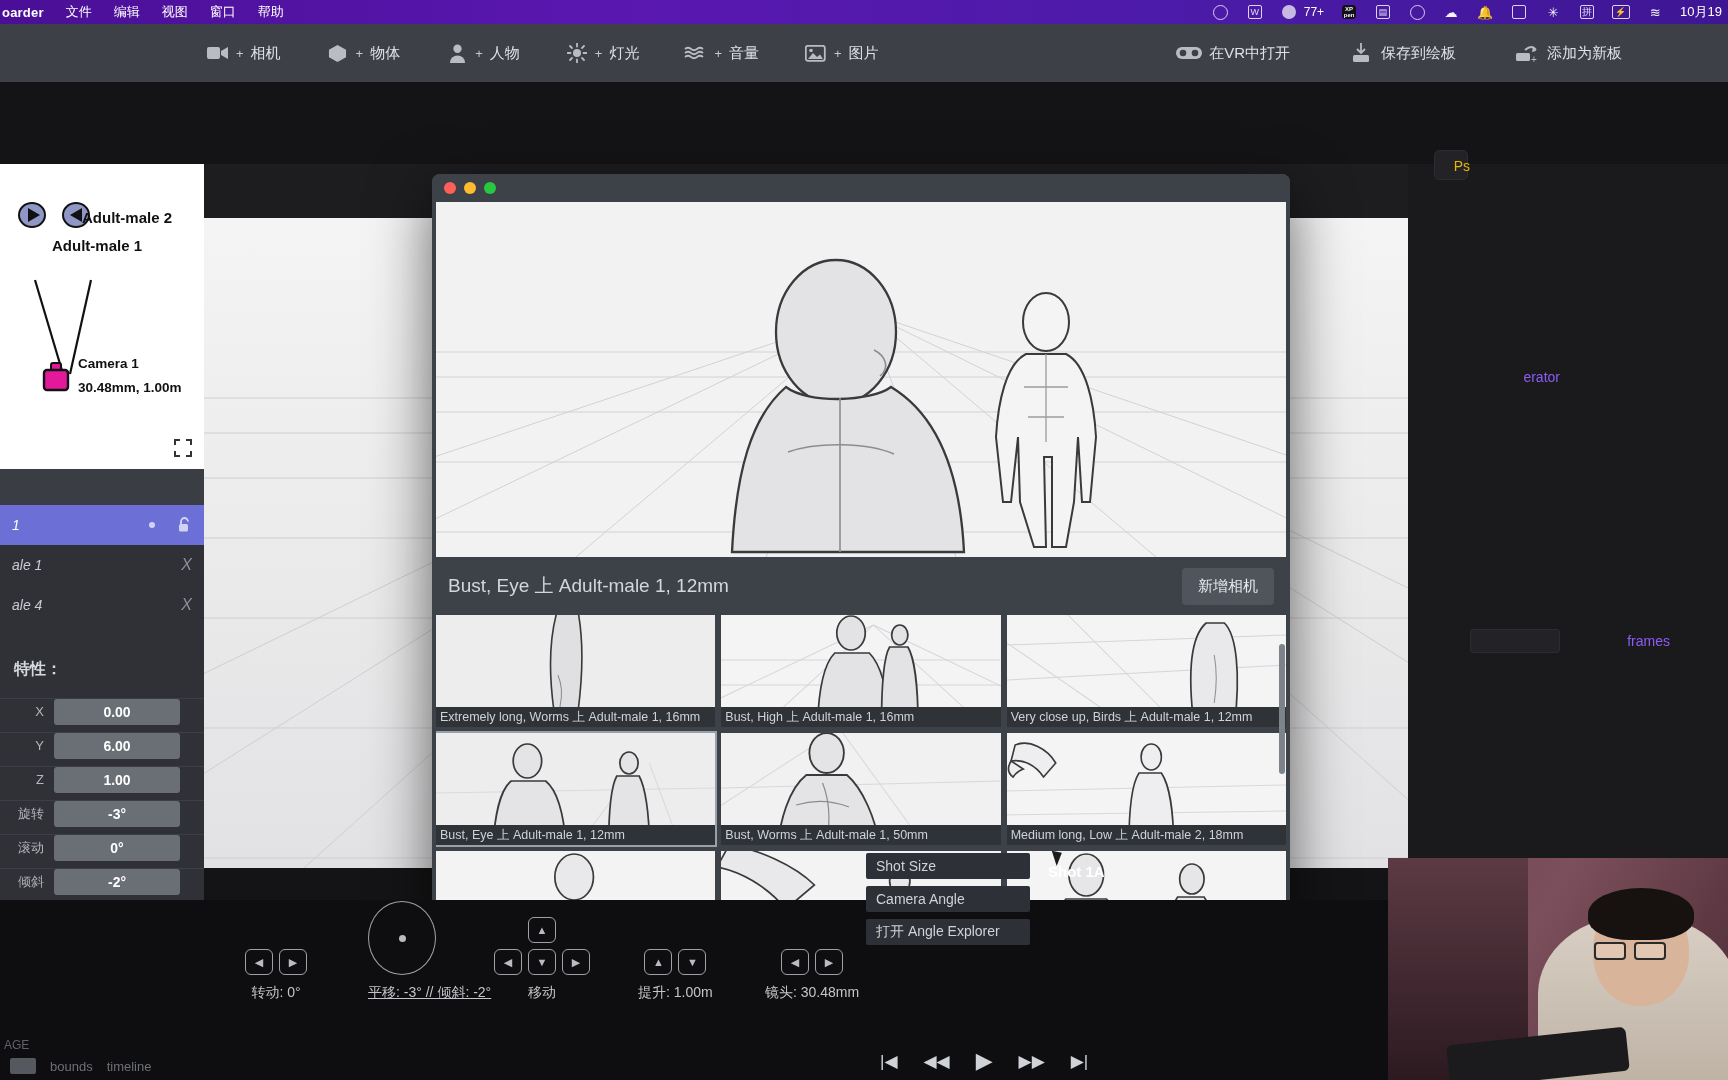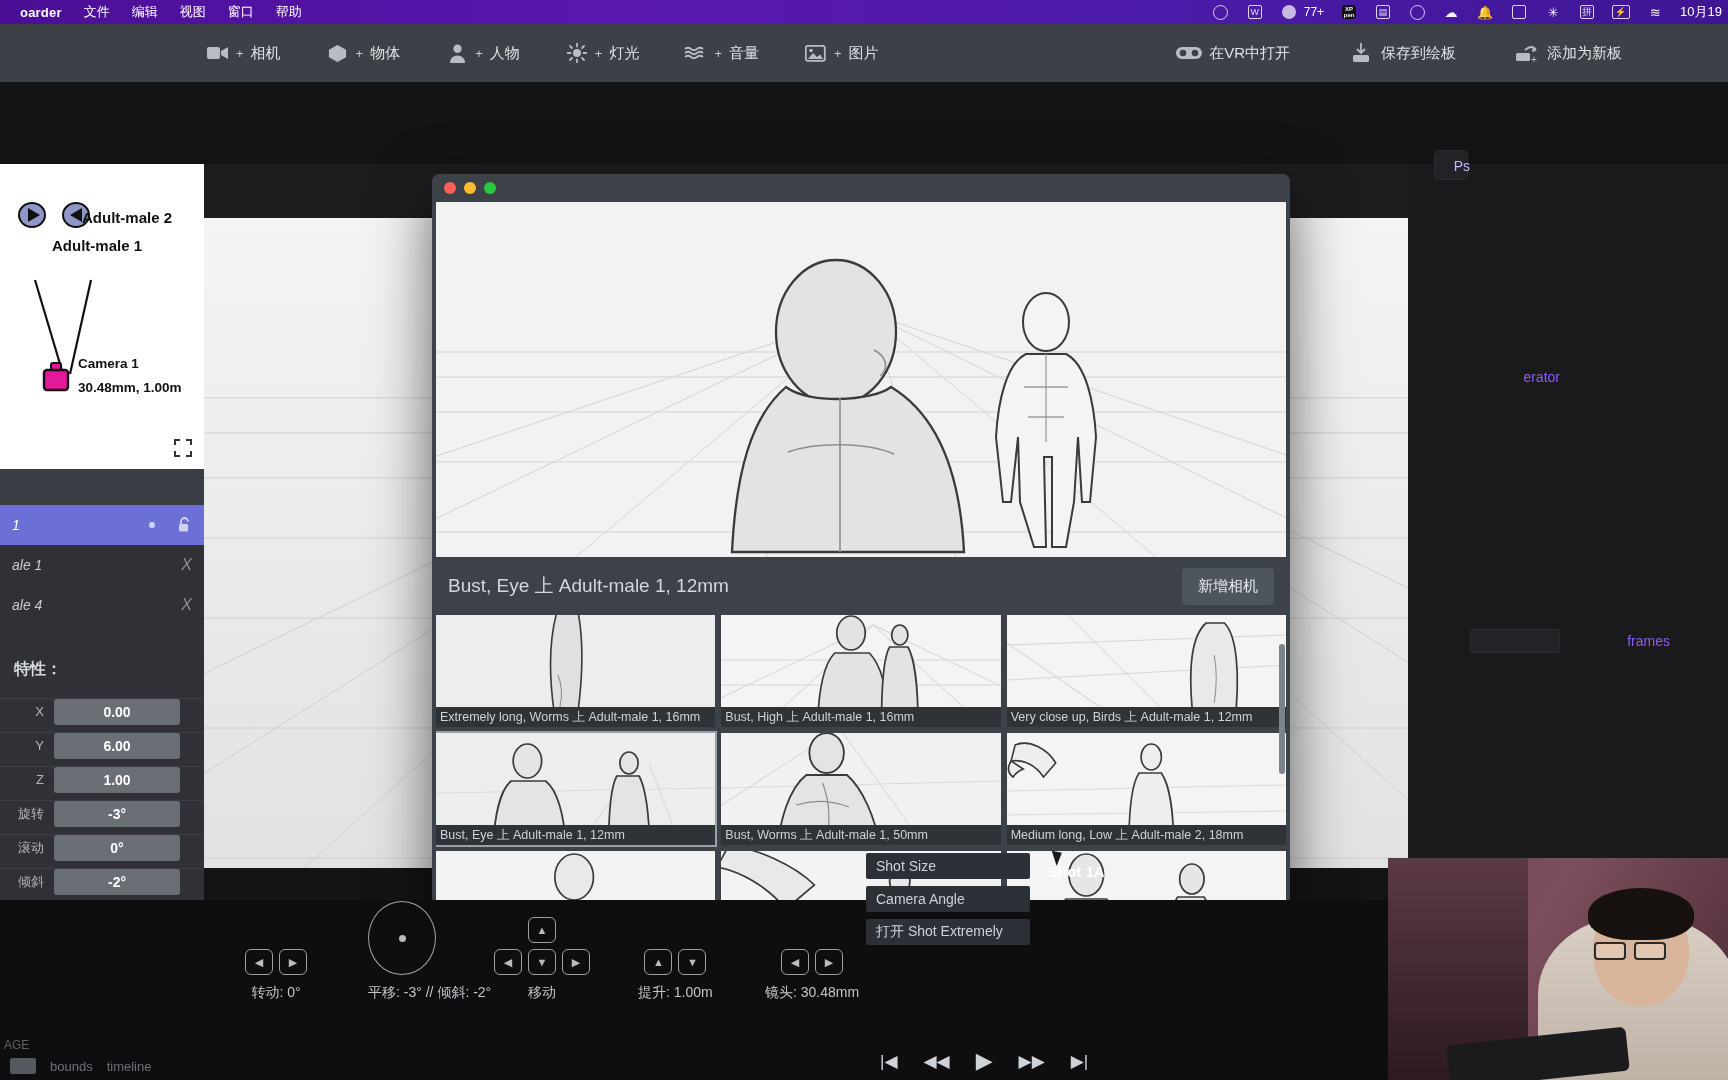--- a/index.html
+++ b/index.html
@@ -9,21 +9,21 @@
     background:#0b0b0d;
   }
   #root { position:relative; width:1728px; height:1080px; }
 
   
   .menubar {
     position:absolute; left:0; top:0; width:1728px; height:24px;
     background:linear-gradient(90deg,#4a0f96 0%,#5a17b0 35%,#4b1ba8 70%,#3e1694 100%);
     display:flex; align-items:center; color:#fff; font-size:13px;
   }
-  .mb-left { display:flex; align-items:center; gap:22px; padding-left:20px; }
+  .mb-left { display:flex; align-items:center; gap:22px; padding-left:2px; }
   .mb-app { font-weight:bold; font-size:13px; letter-spacing:.2px; }
   .mb-item { font-size:13px; }
   .mb-right { margin-left:auto; display:flex; align-items:center; gap:16px; padding-right:6px; }
   .mb-icon { display:inline-flex; align-items:center; justify-content:center;
              width:18px; height:16px; opacity:.95; }
   .mb-badge { font-size:12px; margin-left:-10px; }
   .mb-date { font-size:13px; white-space:nowrap; }
   .ic-sq { width:14px; height:14px; border:1.5px solid #e6e0f5; border-radius:2px;
            display:flex; align-items:center; justify-content:center;
            font-size:9px; color:#e6e0f5; }
@@ -442,21 +442,21 @@
         <span class="pval">-2°</span>
       </div>
       <div class="prow sep">
         <span class="plabel">F.O.V.</span>
         <span class="pval">27.5°</span>
       </div>
     </div>
 
     <div class="rightdim">
       <span class="rd-field" style="right:260px; top:-14px; width:34px; height:30px; border-radius:5px;"></span>
-      <span class="rd-text" style="right:258px; top:-6px; color:#c4b5fd; font-size:14px;">Ps</span>
+      <span class="rd-text" style="right:258px; top:-6px; color:#eab308; font-size:14px;">Ps</span>
       <span class="rd-text" style="right:168px; top:205px;">erator</span>
       <span class="rd-field" style="right:168px; top:465px; width:90px; height:24px;"></span>
       <span class="rd-text" style="right:58px; top:469px;">frames</span>
     </div>
     <span class="rd-text" style="position:absolute; left:1372px; bottom:130px; color:#6e7278; font-size:15px;">导</span>
 
     <div class="modal">
       <div class="m-title">
         <span class="tl" style="background:#ff5f57;"></span>
         <span class="tl" style="background:#febc2e;"></span>
@@ -674,21 +674,21 @@
     <div class="bottom">
 
       <div class="ctl" style="left:245px; bottom:78px;">
         <div class="arrrow">
           <button class="arrbtn">◀</button>
           <button class="arrbtn">▶</button>
         </div>
         <div class="lbl">转动: 0°</div>
       </div>
 
-      <div class="ctl" style="left:368px; bottom:78px;">
+      <div class="ctl" style="left:368px; bottom:78px;text-decoration:underline;">
         <div class="knob">
             <i></i>
           </div>
         <div class="lbl">平移: -3° // 倾斜: -2°</div>
       </div>
 
       <div class="ctl" style="left:494px; bottom:78px;">
         <div style="display:flex;justify-content:center;margin-bottom:6px;">
           <button class="arrbtn">▲</button>
         </div>
@@ -712,21 +712,21 @@
         <div class="arrrow">
           <button class="arrbtn">◀</button>
           <button class="arrbtn">▶</button>
         </div>
         <div class="lbl">镜头: 30.48mm</div>
       </div>
 
       <div class="shotbtns">
         <button class="shotbtn">Shot Size</button>
         <button class="shotbtn">Camera Angle</button>
-        <button class="shotbtn">打开 Shot Extremely</button>
+        <button class="shotbtn">打开 Angle Explorer</button>
       </div>
 
       <span class="shotlabel">Shot 1A</span>
 
       <div class="transport">
         <span>|◀</span>
         <span>◀◀</span>
         <span style="font-size:22px">▶</span>
         <span>▶▶</span>
         <span>▶|</span>

